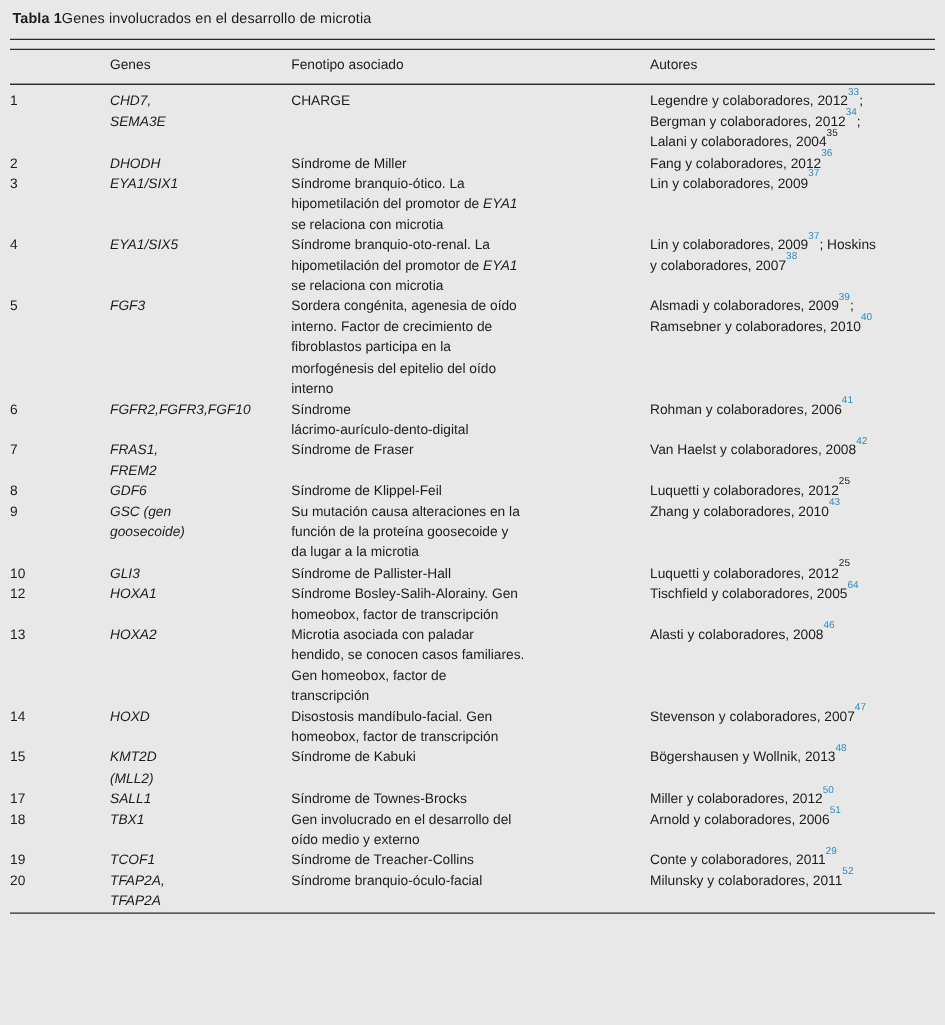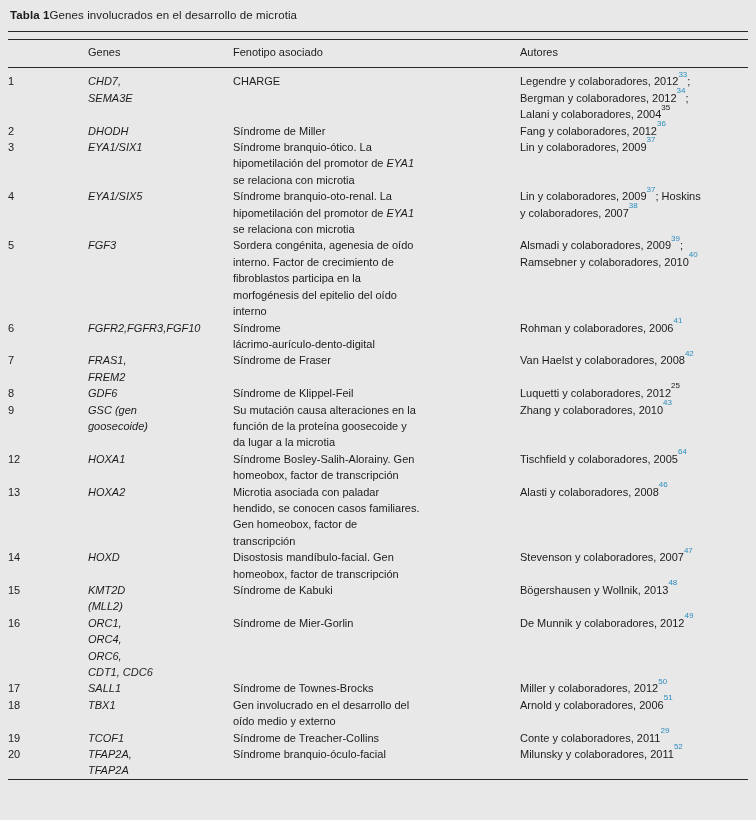--- a/index.html
+++ b/index.html
@@ -142,20 +142,26 @@
           <td class="fen-cell">Síndrome de Klippel-Feil</td>
           <td>Luquetti y colaboradores, 2012<sup class="ref dark">25</sup></td>
         </tr>
         <tr>
           <td>9</td>
           <td class="genes-cell">GSC (gen<br>goosecoide)</td>
           <td class="fen-cell">Su mutación causa alteraciones en la<br>función de la proteína goosecoide y<br>da lugar a la microtia</td>
           <td>Zhang y colaboradores, 2010<sup class="ref blue">43</sup></td>
         </tr>
         <tr>
+          <td>10</td>
+          <td class="genes-cell">GLI3</td>
+          <td class="fen-cell">Síndrome de Pallister-Hall</td>
+          <td>Luquetti y colaboradores, 2012<sup class="ref dark">25</sup></td>
+        </tr>
+        <tr>
           <td>12</td>
           <td class="genes-cell">HOXA1</td>
           <td class="fen-cell">Síndrome Bosley-Salih-Alorainy. Gen<br>homeobox, factor de transcripción</td>
           <td>Tischfield y colaboradores, 2005<sup class="ref blue">64</sup></td>
         </tr>
         <tr>
           <td>13</td>
           <td class="genes-cell">HOXA2</td>
           <td class="fen-cell">Microtia asociada con paladar<br>hendido, se conocen casos familiares.<br>Gen homeobox, factor de<br>transcripción</td>
           <td>Alasti y colaboradores, 2008<sup class="ref blue">46</sup></td>
@@ -166,26 +172,20 @@
           <td class="fen-cell">Disostosis mandíbulo-facial. Gen<br>homeobox, factor de transcripción</td>
           <td>Stevenson y colaboradores, 2007<sup class="ref blue">47</sup></td>
         </tr>
         <tr>
           <td>15</td>
           <td class="genes-cell">KMT2D<br>(MLL2)</td>
           <td class="fen-cell">Síndrome de Kabuki</td>
           <td>Bögershausen y Wollnik, 2013<sup class="ref blue">48</sup></td>
         </tr>
         <tr>
-          <td>16</td>
-          <td class="genes-cell">ORC1,<br>ORC4,<br>ORC6,<br>CDT1, CDC6</td>
-          <td class="fen-cell">Síndrome de Mier-Gorlin</td>
-          <td>De Munnik y colaboradores, 2012<sup class="ref blue">49</sup></td>
-        </tr>
-        <tr>
           <td>17</td>
           <td class="genes-cell">SALL1</td>
           <td class="fen-cell">Síndrome de Townes-Brocks</td>
           <td>Miller y colaboradores, 2012<sup class="ref blue">50</sup></td>
         </tr>
         <tr>
           <td>18</td>
           <td class="genes-cell">TBX1</td>
           <td class="fen-cell">Gen involucrado en el desarrollo del<br>oído medio y externo</td>
           <td>Arnold y colaboradores, 2006<sup class="ref blue">51</sup></td>

